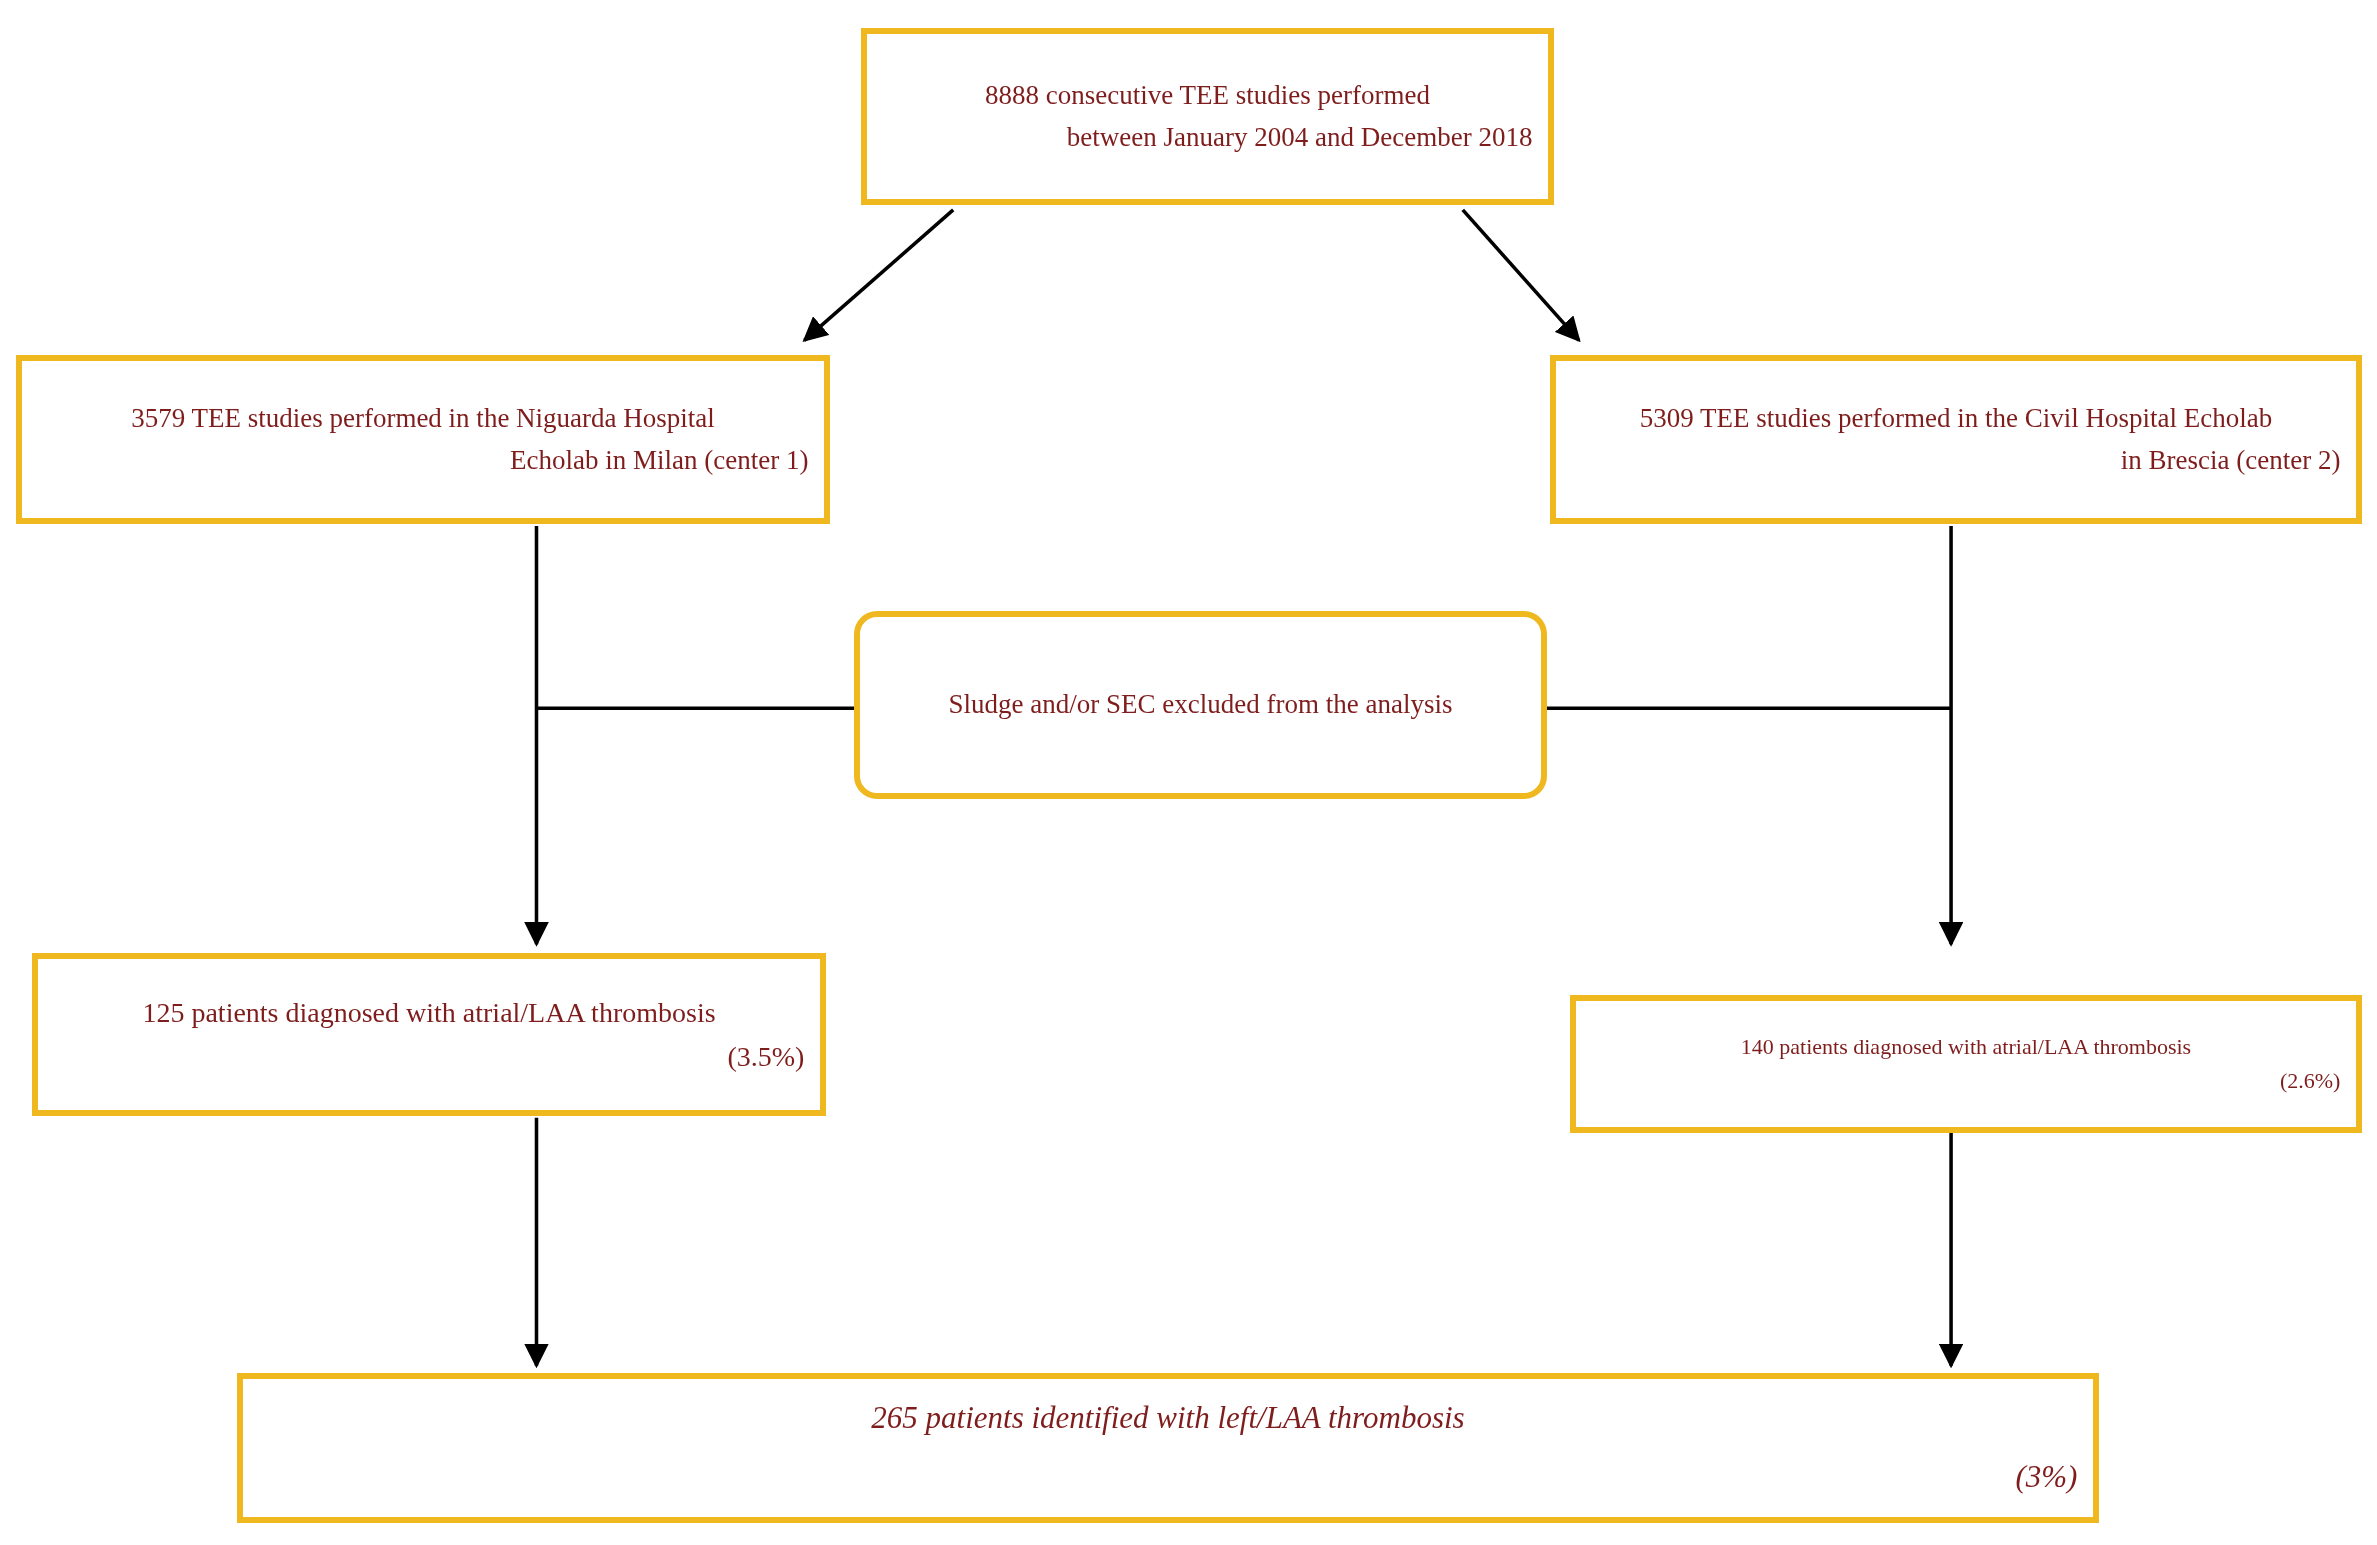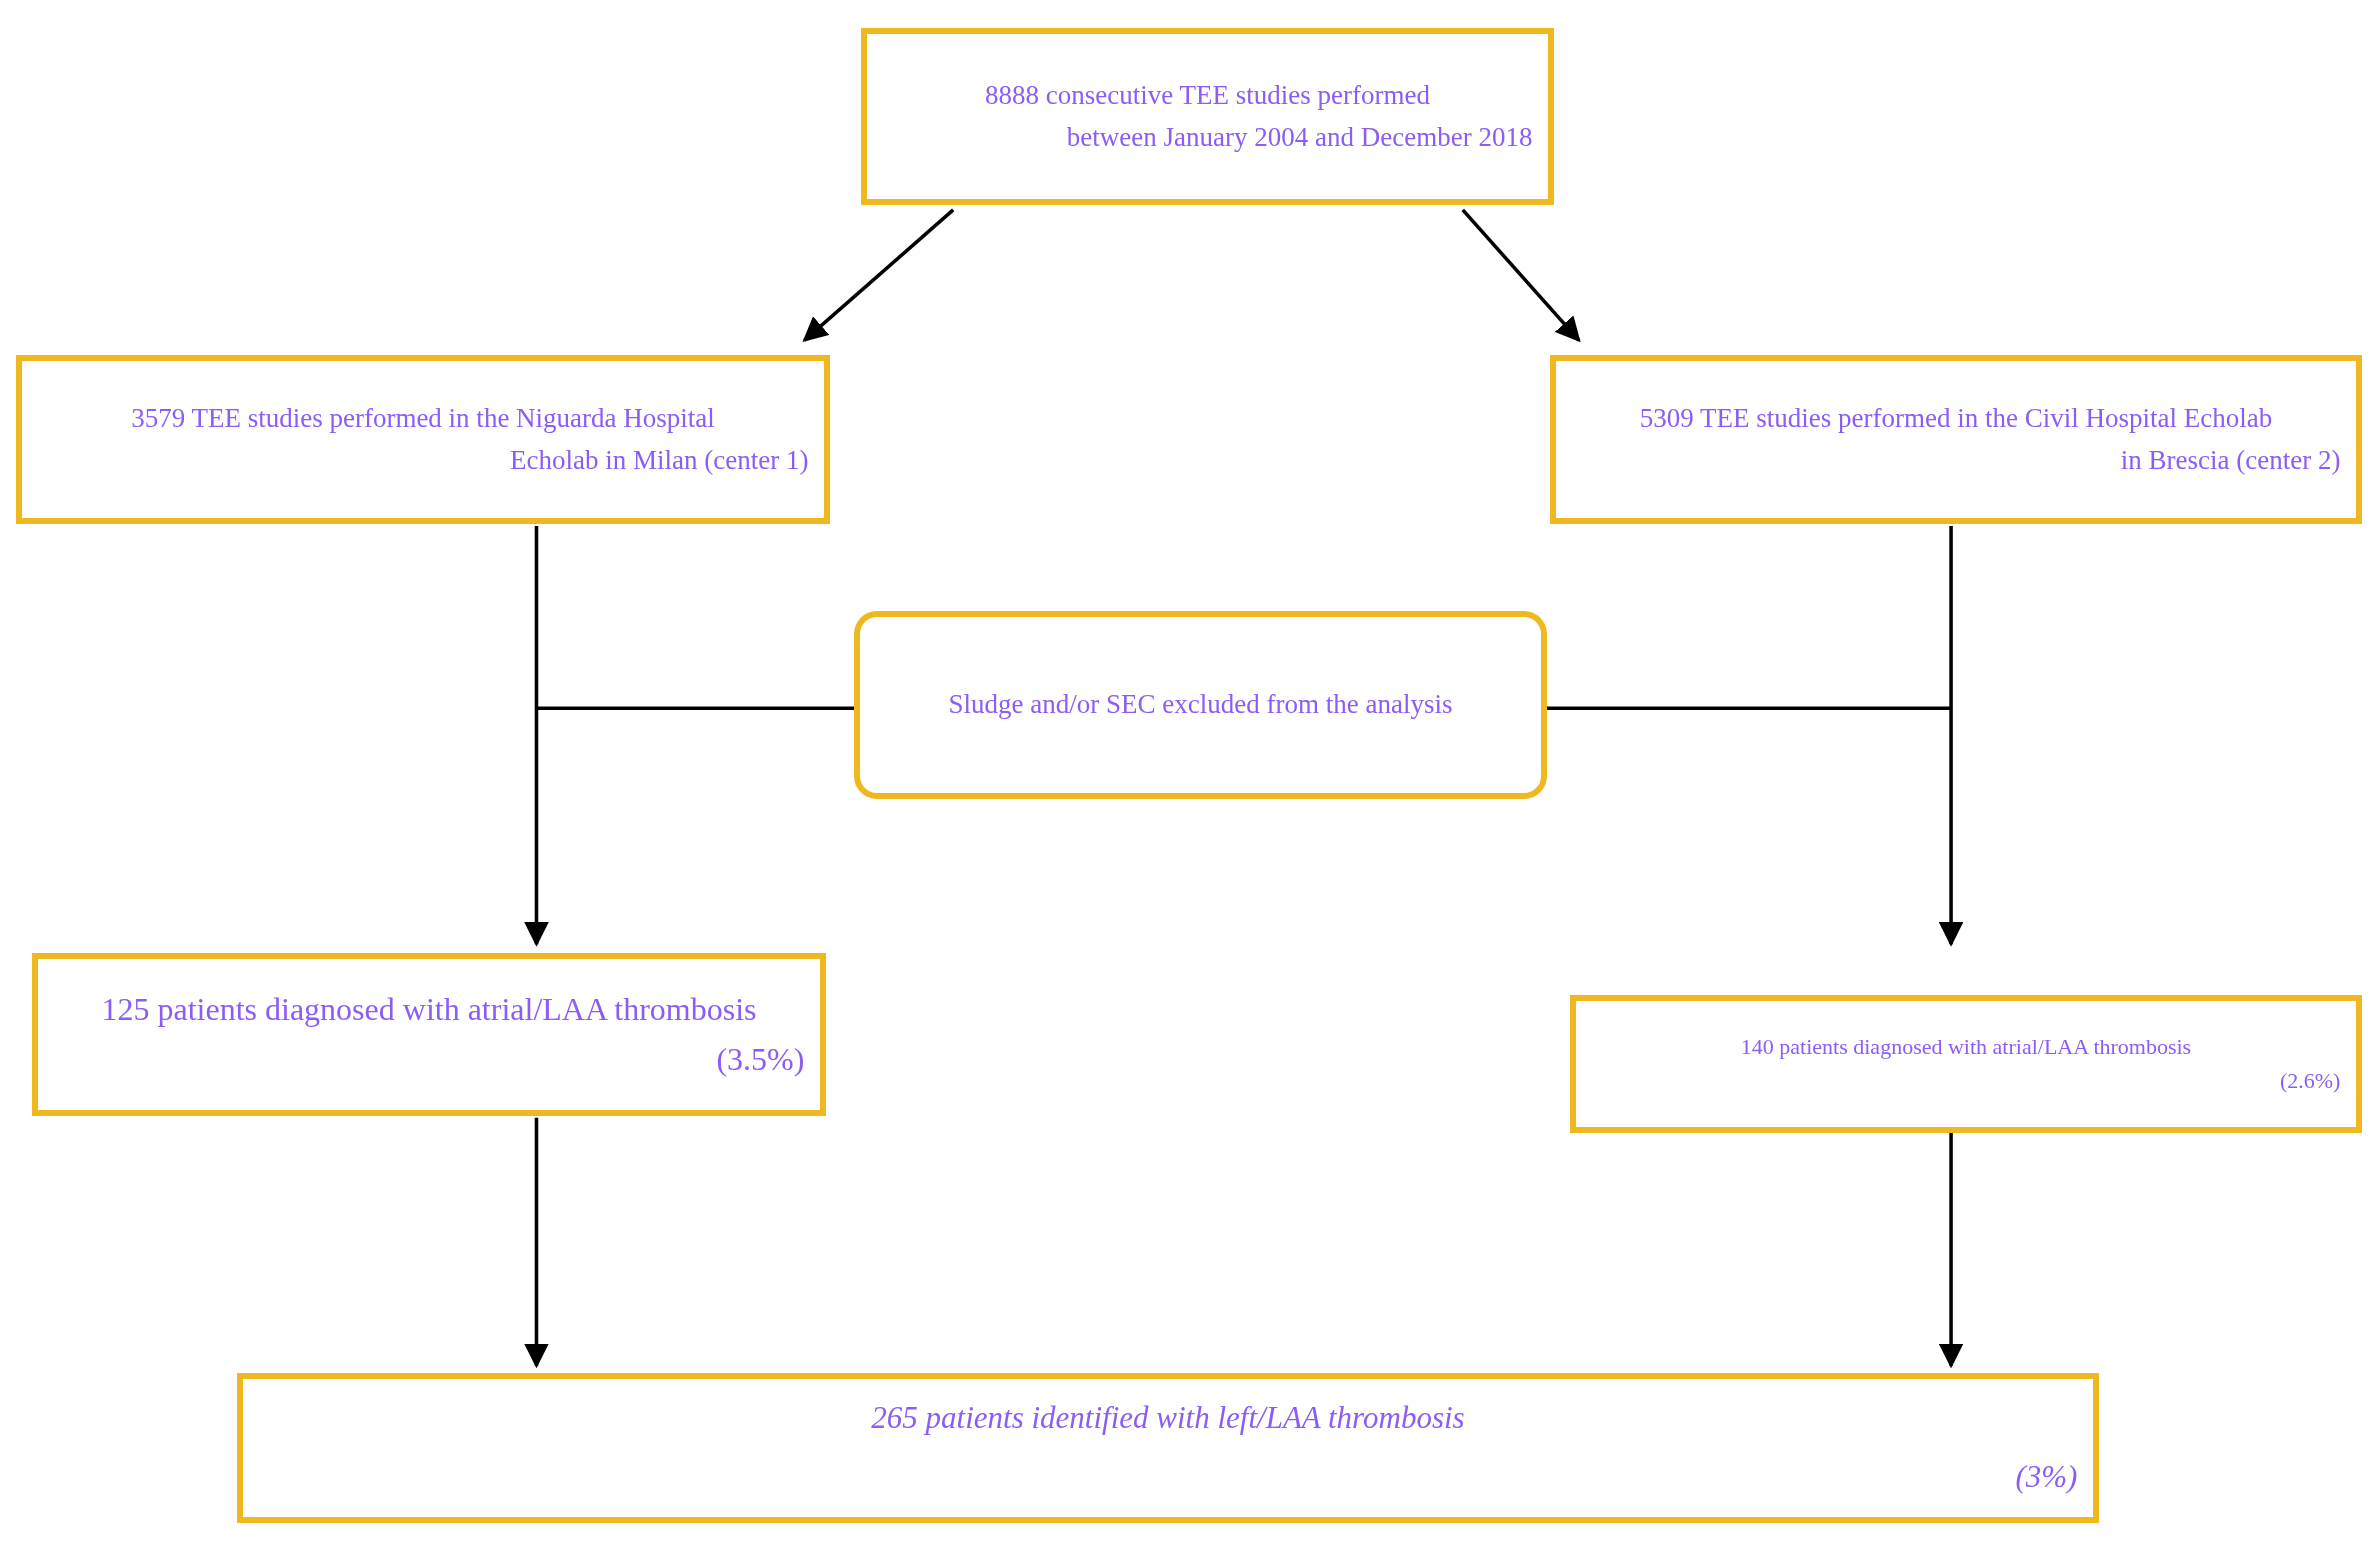--- a/index.html
+++ b/index.html
@@ -17,39 +17,39 @@
   }
   .node {
     position: absolute;
     box-sizing: border-box;
     background: #ffffff;
     border: 6.4px solid #f0b81f;
     display: flex;
     align-items: center;
     justify-content: center;
     text-align: center;
-    color: #8b5cf6;
+    color: #7f1d1d;
     line-height: 1.55;
     padding: 7px 15.6px;
   }
   .node .txt {
     display: block;
     width: 100%;
   }
   .node .line2 {
     display: block;
     text-align: right;
   }
 
   
   #node-source   { left: 861px; top: 28px;   width: 693px;  height: 177px; font-size: 27px; }
   #node-center1  { left: 16px;   top: 355px;  width: 814px; height: 169px; font-size: 27px; }
   #node-center2  { left: 1550px; top: 355px;  width: 812px; height: 169px; font-size: 27px; }
   #node-excluded { left: 854px; top: 611px;  width: 693px;  height: 188px; font-size: 27px; border-radius: 23px; }
-  #node-thrombo1 { left: 32px;   top: 953px; width: 794px; height: 163px; font-size: 32px; }
+  #node-thrombo1 { left: 32px;   top: 953px; width: 794px; height: 163px; font-size: 28px; }
   #node-thrombo2 { left: 1570px; top: 995px; width: 792px; height: 138px; font-size: 22px; }
   #node-total    { left: 237px;  top: 1373px; width: 1862px; height: 150px; font-size: 31px; }
   #node-total .txt { line-height: 1.9; font-style: italic; }
 
   
   .connector {
     position: absolute;
     left: 0;
     top: 0;
     width: 2377px;

